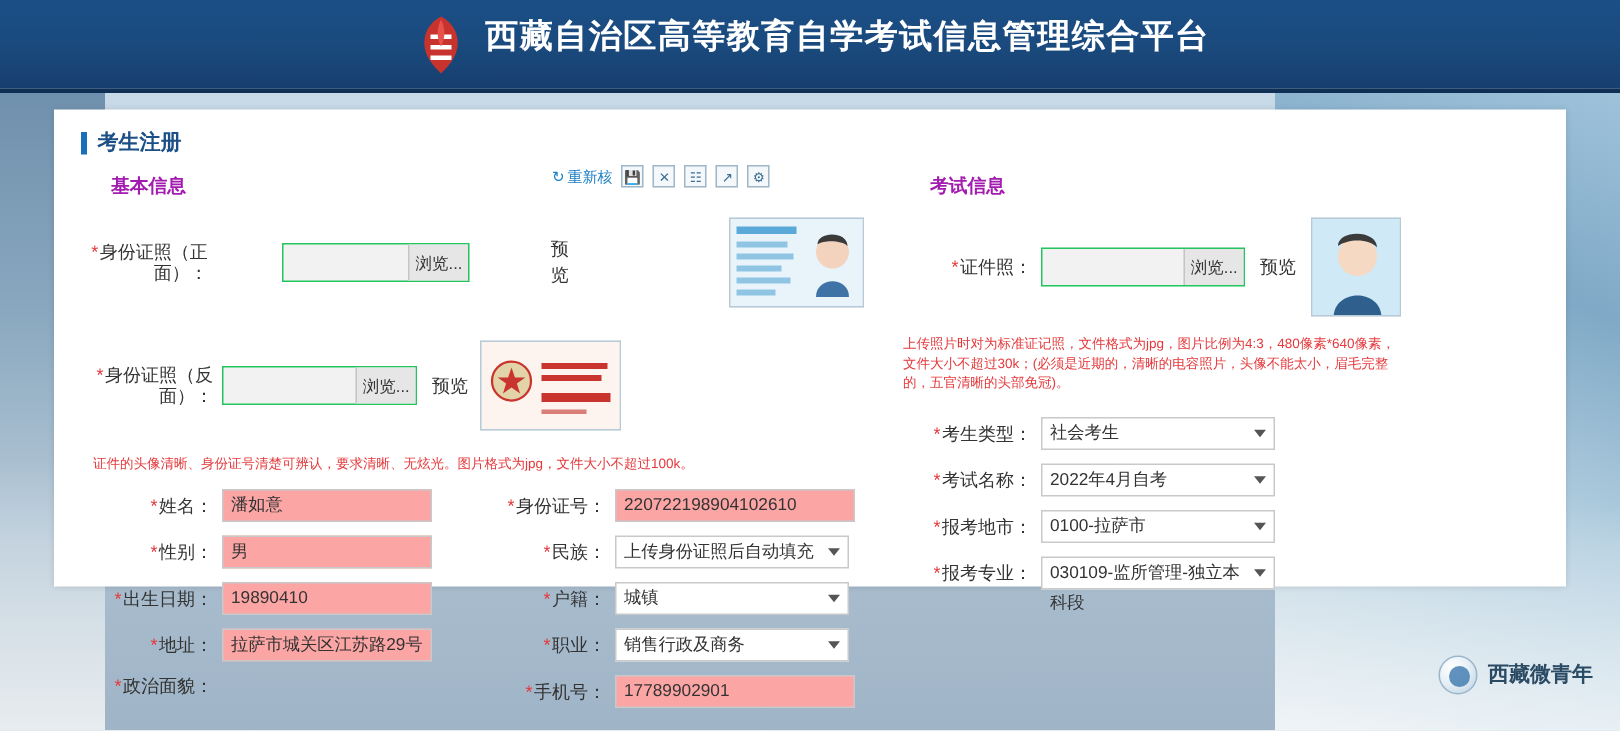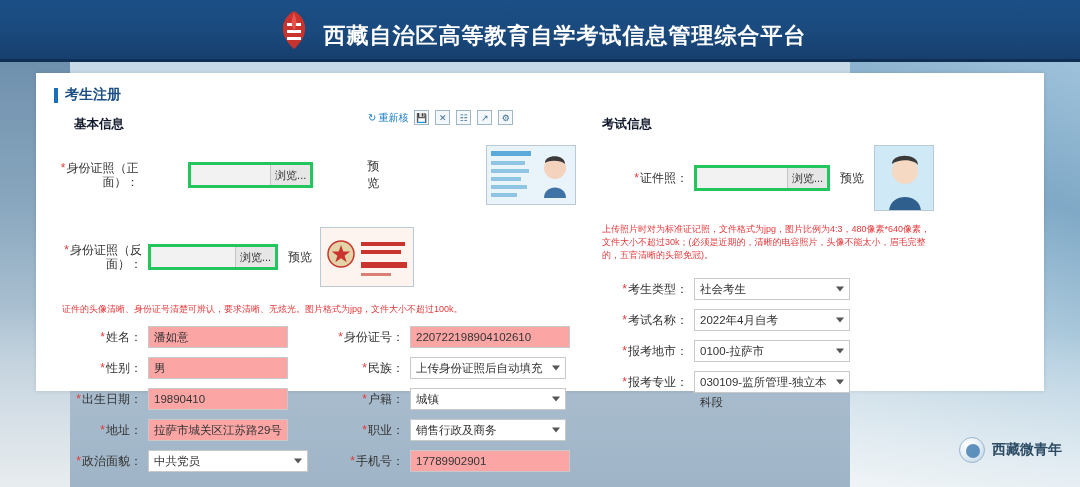--- a/index.html
+++ b/index.html
@@ -36,21 +36,21 @@
     background:linear-gradient(180deg,rgba(255,255,255,0) 0%,rgba(255,255,255,.5) 100%);
   }
 
   
   .header {
     position:absolute; left:0; top:0; width:1080px; height:62px;
     background:linear-gradient(180deg,#1b4f86 0%,#1a4a7e 50%,#173f6e 100%);
     display:flex; align-items:center; justify-content:center;
     border-bottom:3px solid #0f3054;
   }
-  .header-inner { display:flex; align-items:flex-end; gap:10px; }
+  .header-inner { display:flex; align-items:flex-start; gap:10px; }
   .logo {
     width:40px; height:42px; position:relative; flex:0 0 auto;
   }
   .logo svg { display:block; }
   .header-title {
     color:#ffffff;
     font-size:22px;
     font-weight:bold;
     letter-spacing:1px;
     white-space:nowrap;
@@ -69,37 +69,37 @@
   }
   .card-title .bar {
     width:4px; height:15px; background:#1b6fb8; display:inline-block;
   }
 
   .columns { display:flex; padding:0 20px; }
   .col-left { width:520px; flex:0 0 auto; position:relative; }
   .col-right { flex:1 1 auto; position:relative; padding-left:26px; }
 
   .section-head {
-    font-size:12.5px; font-weight:bold; color:#0f172a;
+    font-size:12.5px; font-weight:bold; color:#a21caf;
     margin:2px 0 12px 18px;
   }
-  .section-head.right { margin-left:0; }
+  .section-head.right { margin-left:18px; }
 
   
   .frow { display:flex; align-items:center; margin-bottom:9px; }
   .flabel {
     width:92px; text-align:right; padding-right:6px;
     font-size:12px; color:#333; line-height:15px;
   }
   .flabel.wide { width:96px; }
   .req { color:#e4393c; margin-right:1px; }
   .flabel-2line { line-height:14px; }
 
   .filebox {
-    display:flex; width:130px; height:26px; border:3px solid #22c55e;
+    display:flex; width:130px; height:26px; border:1px solid #22c55e;
     background:#f2f2f2;
   }
   .filebox .fname { flex:1 1 auto; }
   .filebox .fbtn {
     width:40px; background:#e6e6e6; border-left:1px solid #c5c5c5;
     font-size:11px; color:#333; display:flex; align-items:center; justify-content:center;
   }
   .preview-label { margin-left:10px; font-size:12px; color:#333; }
 
   
@@ -288,24 +288,20 @@
             <div class="inp">19890410</div>
           </div>
 
           <div class="frow">
             <div class="flabel"><span class="req">*</span><span>地址：</span></div>
             <div class="inp">拉萨市城关区江苏路29号</div>
           </div>
 
           <div class="frow">
             <div class="flabel"><span class="req">*</span><span>政治面貌：</span></div>
-            <div class="sel sm">
-              <span>中共党员</span>
-              <span class="caret"></span>
-            </div>
           </div>
 
         </div>
 
         <div class="cell">
 
           <div class="frow">
             <div class="flabel wide"><span class="req">*</span><span>身份证号：</span></div>
             <div class="inp wide">220722198904102610</div>
           </div>

